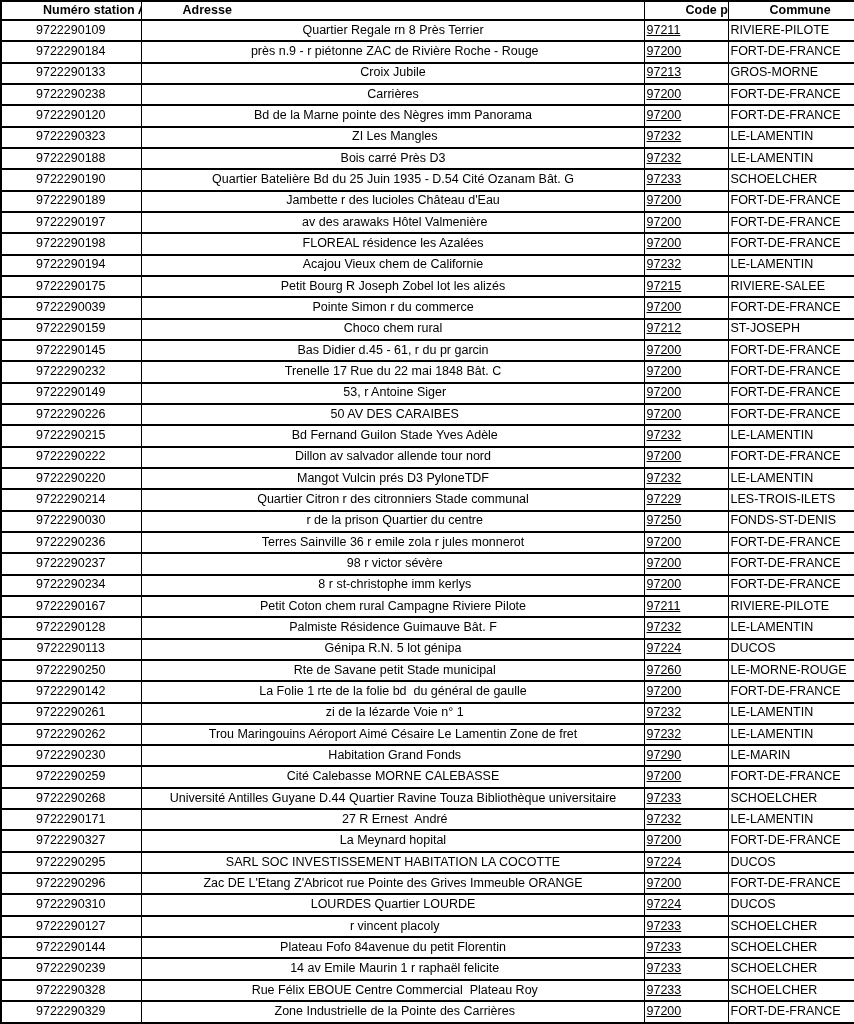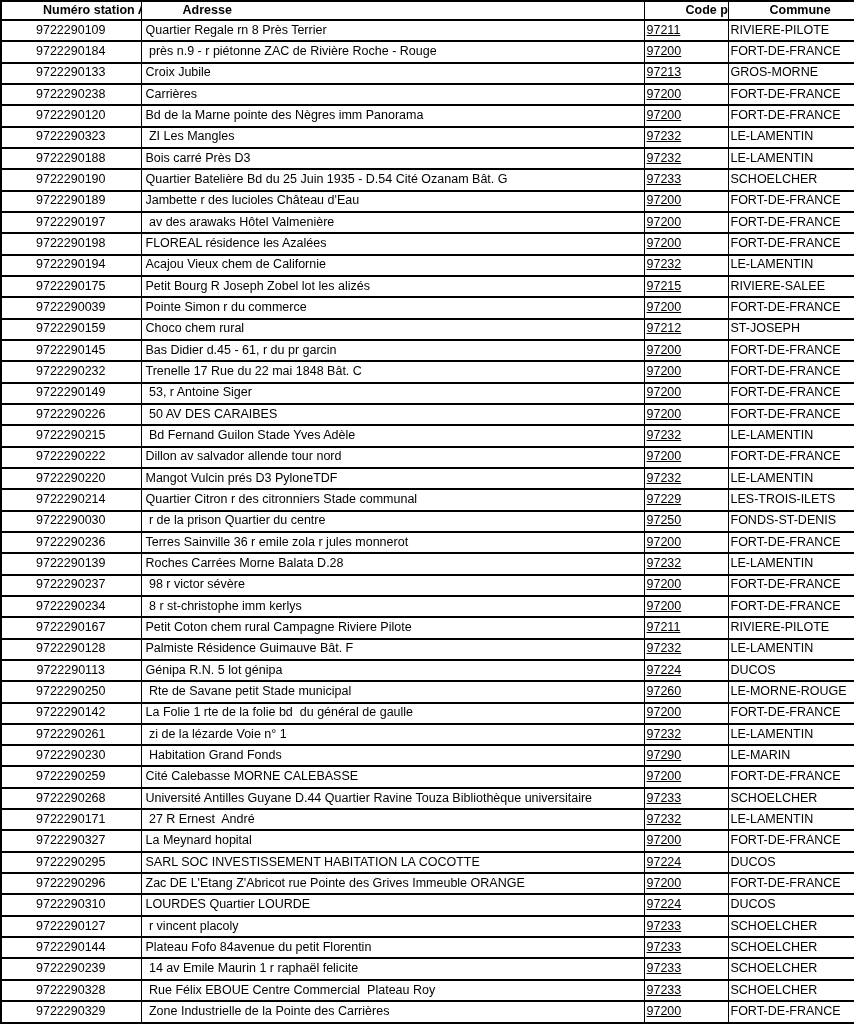--- a/index.html
+++ b/index.html
@@ -33,21 +33,21 @@
   }
   table.grid {
     border: 2px solid #000000;
   }
   table.grid th {
     font-weight: bold;
     text-align: left;
     padding-left: 41px;
   }
   table.grid td.c0 { text-align: center; }
-  table.grid td.c1 { text-align: left; padding-left: 4px; }
+  table.grid td.c1 { text-align: center; padding-left: 4px; }
   table.grid td.c2 { text-align: left; padding-right: 4px; text-decoration: underline; }
   table.grid td.c3 { text-align: left; }
 </style>
 </head>
 <body>
 
 <table class="grid">
   <colgroup>
     <col style="width:140px">
     <col style="width:503px">
@@ -207,26 +207,20 @@
         <td class="c2">97250</td>
         <td class="c3">FONDS-ST-DENIS</td>
       </tr>
       <tr>
         <td class="c0">9722290236</td>
         <td class="c1">Terres Sainville 36 r emile zola r jules monnerot</td>
         <td class="c2">97200</td>
         <td class="c3">FORT-DE-FRANCE</td>
       </tr>
       <tr>
-        <td class="c0">9722290139</td>
-        <td class="c1">Roches Carrées Morne Balata D.28</td>
-        <td class="c2">97232</td>
-        <td class="c3">LE-LAMENTIN</td>
-      </tr>
-      <tr>
         <td class="c0">9722290237</td>
         <td class="c1"> 98 r victor sévère</td>
         <td class="c2">97200</td>
         <td class="c3">FORT-DE-FRANCE</td>
       </tr>
       <tr>
         <td class="c0">9722290234</td>
         <td class="c1"> 8 r st-christophe imm kerlys</td>
         <td class="c2">97200</td>
         <td class="c3">FORT-DE-FRANCE</td>
@@ -261,20 +255,26 @@
         <td class="c2">97200</td>
         <td class="c3">FORT-DE-FRANCE</td>
       </tr>
       <tr>
         <td class="c0">9722290261</td>
         <td class="c1"> zi de la lézarde Voie n° 1</td>
         <td class="c2">97232</td>
         <td class="c3">LE-LAMENTIN</td>
       </tr>
       <tr>
+        <td class="c0">9722290262</td>
+        <td class="c1">Trou Maringouins Aéroport Aimé Césaire Le Lamentin Zone de fret</td>
+        <td class="c2">97232</td>
+        <td class="c3">LE-LAMENTIN</td>
+      </tr>
+      <tr>
         <td class="c0">9722290230</td>
         <td class="c1"> Habitation Grand Fonds</td>
         <td class="c2">97290</td>
         <td class="c3">LE-MARIN</td>
       </tr>
       <tr>
         <td class="c0">9722290259</td>
         <td class="c1">Cité Calebasse MORNE CALEBASSE</td>
         <td class="c2">97200</td>
         <td class="c3">FORT-DE-FRANCE</td>

